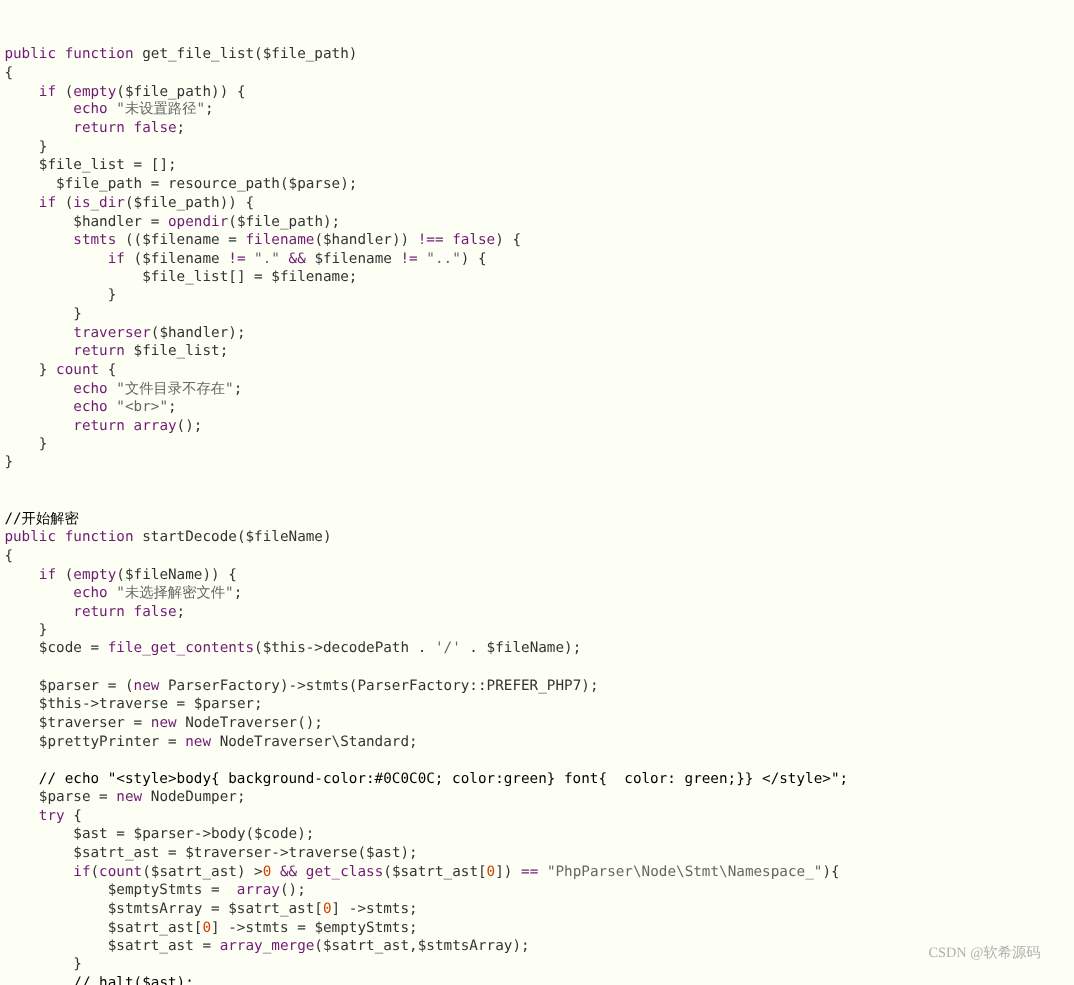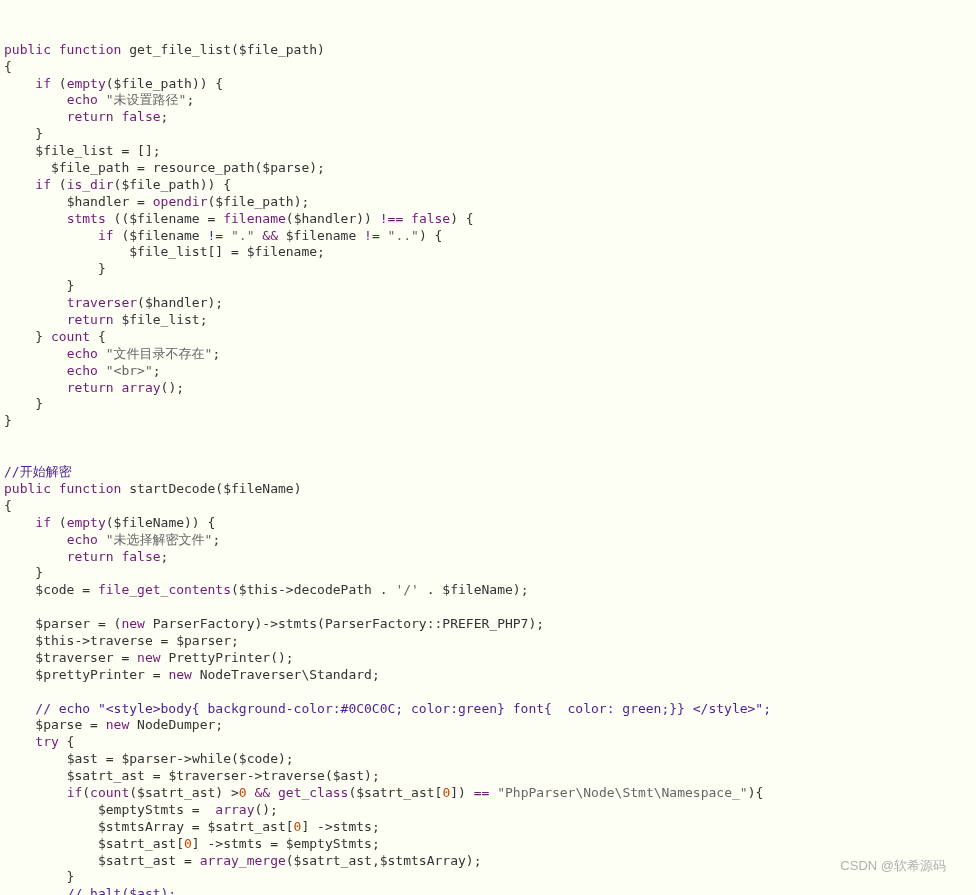--- a/index.html
+++ b/index.html
@@ -6,24 +6,24 @@
     background: #fdfef4;
     font-family: Consolas, Monaco, monospace;
     font-size: 13px;
     margin: 0;
     padding: 8px 4px;
     line-height: 1.3;
     white-space: pre;
     color: #333;
   }
   .kw { color: #701a75; font-weight: normal; }
-  .comment { color: #4c1d95; }
+  .comment { color: #000000; }
   .str { color: #666666; }
   .num { color: #cc4400; }
-  .watermark { position: fixed; bottom: 20px; right: 30px; color: #b0b0b0; font-family: Liberation Sans, sans-serif; font-size: 13px; }
+  .watermark { position: fixed; bottom: 20px; right: 30px; color: #b0b0b0; font-family: Liberation Serif, serif; font-size: 13px; }
   [data-bind] { display: inline; }
 </style>
 </head>
 <body>
 
 <div><span class="kw" data-bind="c.kw_public">public</span> <span class="kw" data-bind="c.kw_function">function</span> <span data-bind="c.fn_get_file_list">get_file_list</span>(<span data-bind="c.v_file_path">$file_path</span>)
 {
     <span class="kw" data-bind="c.kw_if">if</span> (<span class="kw" data-bind="c.fn_empty">empty</span>(<span data-bind="c.v_file_path">$file_path</span>)) {
         <span class="kw" data-bind="c.kw_echo">echo</span> <span class="str" data-bind="c.s_nopath">"未设置路径"</span>;
         <span class="kw" data-bind="c.kw_return">return</span> <span class="kw" data-bind="c.kw_false">false</span>;
@@ -51,27 +51,27 @@
 <span class="kw" data-bind="c.kw_public">public</span> <span class="kw" data-bind="c.kw_function">function</span> <span data-bind="c.fn_startDecode">startDecode</span>(<span data-bind="c.v_fileName">$fileName</span>)
 {
     <span class="kw" data-bind="c.kw_if">if</span> (<span class="kw" data-bind="c.fn_empty">empty</span>(<span data-bind="c.v_fileName">$fileName</span>)) {
         <span class="kw" data-bind="c.kw_echo">echo</span> <span class="str" data-bind="c.s_nofile">"未选择解密文件"</span>;
         <span class="kw" data-bind="c.kw_return">return</span> <span class="kw" data-bind="c.kw_false">false</span>;
     }
     <span data-bind="c.v_code">$code</span> = <span class="kw" data-bind="c.fn_file_get_contents">file_get_contents</span>(<span data-bind="c.v_this">$this</span>-&gt;<span data-bind="c.t_decodePath">decodePath</span> . <span class="str" data-bind="c.s_slash">'/'</span> . <span data-bind="c.v_fileName">$fileName</span>);
 
     <span data-bind="c.v_parser">$parser</span> = (<span class="kw" data-bind="c.kw_new">new</span> <span data-bind="c.t_ParserFactory">ParserFactory</span>)-&gt;<span data-bind="c.t_create">stmts</span>(<span data-bind="c.t_ParserFactory">ParserFactory</span>::<span data-bind="c.t_PREFER_PHP7">PREFER_PHP7</span>);
     <span data-bind="c.v_this">$this</span>-&gt;<span data-bind="c.t_parserObj">traverse</span> = <span data-bind="c.v_parser">$parser</span>;
-    <span data-bind="c.v_traverser">$traverser</span> = <span class="kw" data-bind="c.kw_new">new</span> <span data-bind="c.t_NodeTraverser">PrettyPrinter</span>();
+    <span data-bind="c.v_traverser">$traverser</span> = <span class="kw" data-bind="c.kw_new">new</span> <span data-bind="c.t_NodeTraverser">NodeTraverser</span>();
     <span data-bind="c.v_prettyPrinter">$prettyPrinter</span> = <span class="kw" data-bind="c.kw_new">new</span> <span data-bind="c.t_PrettyPrinterStd">NodeTraverser\Standard</span>;
 
     <span class="comment" data-bind="c.cm_style">// echo "&lt;style&gt;body{ background-color:#0C0C0C; color:green} font{  color: green;}} &lt;/style&gt;";</span>
     <span data-bind="c.v_dumper">$parse</span> = <span class="kw" data-bind="c.kw_new">new</span> <span data-bind="c.t_NodeDumper">NodeDumper</span>;
     <span class="kw" data-bind="c.kw_try">try</span> {
-        <span data-bind="c.v_ast">$ast</span> = <span data-bind="c.v_parser">$parser</span>-&gt;<span data-bind="c.t_parse">while</span>(<span data-bind="c.v_code">$code</span>);
+        <span data-bind="c.v_ast">$ast</span> = <span data-bind="c.v_parser">$parser</span>-&gt;<span data-bind="c.t_parse">body</span>(<span data-bind="c.v_code">$code</span>);
         <span data-bind="c.v_satrt_ast">$satrt_ast</span> = <span data-bind="c.v_traverser">$traverser</span>-&gt;<span data-bind="c.t_traverse">traverse</span>(<span data-bind="c.v_ast">$ast</span>);
         <span class="kw" data-bind="c.kw_if">if</span>(<span class="kw" data-bind="c.fn_count">count</span>(<span data-bind="c.v_satrt_ast">$satrt_ast</span>) &gt;<span class="num" data-bind="c.n_0">0</span> <span class="kw" data-bind="c.op_and">&amp;&amp;</span> <span class="kw" data-bind="c.fn_get_class">get_class</span>(<span data-bind="c.v_satrt_ast">$satrt_ast</span>[<span class="num" data-bind="c.n_0">0</span>]) <span class="kw" data-bind="c.op_eq">==</span> <span class="str" data-bind="c.s_ns">"PhpParser\Node\Stmt\Namespace_"</span>){
             <span data-bind="c.v_emptyStmts">$emptyStmts</span> =  <span class="kw" data-bind="c.fn_array">array</span>();
             <span data-bind="c.v_stmtsArray">$stmtsArray</span> = <span data-bind="c.v_satrt_ast">$satrt_ast</span>[<span class="num" data-bind="c.n_0">0</span>] -&gt;<span data-bind="c.t_stmts">stmts</span>;
             <span data-bind="c.v_satrt_ast">$satrt_ast</span>[<span class="num" data-bind="c.n_0">0</span>] -&gt;<span data-bind="c.t_stmts">stmts</span> = <span data-bind="c.v_emptyStmts">$emptyStmts</span>;
             <span data-bind="c.v_satrt_ast">$satrt_ast</span> = <span class="kw" data-bind="c.fn_array_merge">array_merge</span>(<span data-bind="c.v_satrt_ast">$satrt_ast</span>,<span data-bind="c.v_stmtsArray">$stmtsArray</span>);
         }
         <span class="comment" data-bind="c.cm_halt">// halt($ast);</span>
          = -&gt;();</div>
 <div class="watermark" data-bind="watermark">CSDN @软希源码</div>

